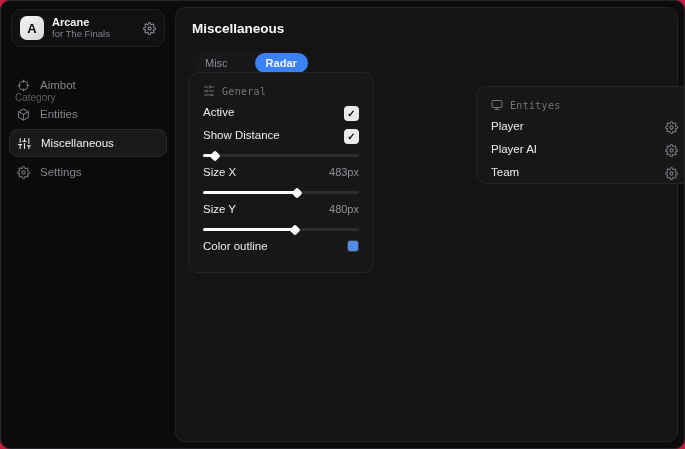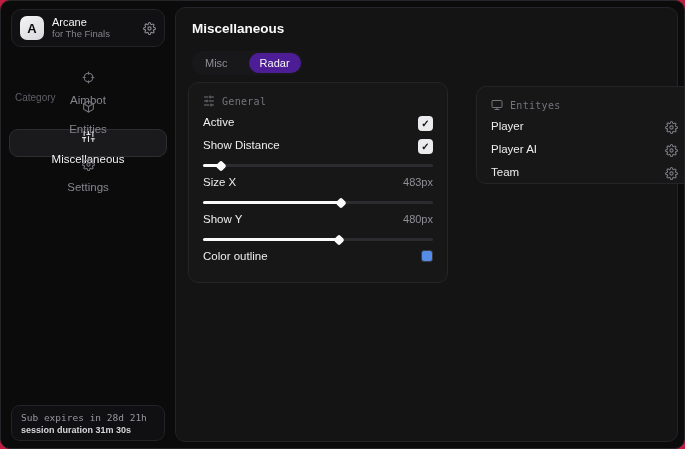--- a/index.html
+++ b/index.html
@@ -6,46 +6,46 @@
   html,body { width:685px; height:449px; overflow:hidden; }
   body { background:#bf1e40; font-family:"Liberation Sans", sans-serif; -webkit-font-smoothing:antialiased; }
 
   .window { position:absolute; inset:0; background:#0b0b0c; border:1px solid #26262a; border-radius:10px; overflow:hidden; }
 
   
   .sidebar { position:absolute; left:0; top:0; bottom:0; width:174px; }
   .brand-card { position:absolute; left:10px; top:8px; width:154px; height:38px; border:1px solid #232327; border-radius:10px; background:#111113; display:flex; align-items:center; padding:0 8px; gap:8px; }
   .logo { width:24px; height:24px; border-radius:7px; background:linear-gradient(145deg,#f4f4f5,#d8d8dc); color:#0c0c0d; font-weight:bold; font-size:13px; display:flex; align-items:center; justify-content:center; flex:0 0 auto; }
   .brand-text { flex:1; min-width:0; line-height:1.15; }
-  .brand-title { color:#f4f4f5; font-size:11px; font-weight:normal; }
+  .brand-title { color:#f4f4f5; font-size:11px; font-weight:bold; }
   .brand-sub { color:#84848c; font-size:9.5px; }
   .brand-gear { color:#8e8e96; flex:0 0 auto; display:flex; }
 
   .category-label { position:absolute; left:14px; top:54px; color:#5f5f66; font-size:10px;margin-top:37px; }
 
   .nav { position:absolute; left:8px; right:8px; top:70px; }
-  .nav-item { height:28px; display:flex; align-items:center; gap:10px; padding:0 8px; border-radius:9px; color:#85858d; font-size:11.5px; font-weight:500; cursor:default;flex-direction:column; }
+  .nav-item { height:28px; display:flex; align-items:center; gap:10px; padding:0 8px; border-radius:9px; color:#85858d; font-size:11.5px; font-weight:500; cursor:default; }
   .nav-item .nav-icon { display:flex; color:#74747c; }
   .nav-item.active { background:#1a1a1d; border:1px solid #2d2d31; color:#f2f2f4; }
   .nav-item.active .nav-icon { color:#e5e5e8; }
   .nav-item + .nav-item { margin-top:1px; }
 
   .footer-card { position:absolute; left:10px; bottom:7px; width:154px; height:36px; border:1px solid #232327; border-radius:9px; background:#101012; padding:5px 9px; display:flex; flex-direction:column; justify-content:center; gap:2px; }
   .footer-line1 { font-family:"DejaVu Sans Mono", monospace; font-size:9.5px; color:#96969e; white-space:nowrap; }
   .footer-line2 { font-size:9px; color:#d6d6da; font-weight:600; white-space:nowrap; }
 
   
   .main { position:absolute; left:174px; top:6px; right:6px; bottom:6px; background:#141415; border:1px solid #242428; border-radius:10px; }
   .page-title { position:absolute; left:16px; top:13px; color:#fafafa; font-size:13.5px; font-weight:bold; }
-  .tabbar { position:absolute; left:16px; top:43px; display:flex; align-items:center; background:#18181a; border-radius:999px; padding:2px; gap:10px; }
+  .tabbar { position:absolute; left:16px; top:43px; display:flex; align-items:center; background:#18181a; border-radius:999px; padding:2px; gap:16px; }
   .tab { font-size:11px; padding:4px 11px; border-radius:999px; color:#8e8e96; cursor:default; }
-  .tab.active { background:#4c1d95; color:#f4f4f5; font-weight:400; }
+  .tab.active { background:#3b82f6; color:#f4f4f5; font-weight:700; }
 
   .card { position:absolute; background:#171718; border:1px solid #252529; border-radius:10px; padding:10px 14px; }
-  .card-general { left:12px; top:74px; width:260px; height:201px; }
+  .card-general { left:12px; top:64px; width:186px; height:201px; }
   .card-entities { left:260px; top:78px; width:240px; height:98px;margin-left:40px; }
   .card-header { display:flex; align-items:center; gap:7px; color:#74747c; font-family:"DejaVu Sans Mono", monospace; font-size:10px; letter-spacing:.3px; margin:2px 0 9px; }
   .card-header .hdr-icon { display:flex; color:#74747c; }
 
   .row { display:flex; align-items:flex-start; justify-content:space-between; height:20px; margin-bottom:3px; }
   .row-label { color:#ededef; font-size:11.5px; font-weight:500; }
   .row-value { color:#8f8f97; font-size:11px; }
   .row-right { display:flex; align-items:center; gap:8px; }
 
   .checkbox { width:15px; height:15px; border-radius:4px; background:#ebebed; color:#0d0d0e; font-size:10px; font-weight:bold; display:flex; align-items:center; justify-content:center; line-height:1; cursor:default; }
@@ -126,24 +126,20 @@
         <span class="nav-icon">
           <svg width="13" height="13" viewBox="0 0 24 24" fill="none" stroke="currentColor" stroke-width="2" stroke-linecap="round" stroke-linejoin="round">
               <circle cx="12" cy="12" r="3"></circle>
               <path d="M19.4 15a1.65 1.65 0 0 0 .33 1.82l.06.06a2 2 0 1 1-2.83 2.83l-.06-.06a1.65 1.65 0 0 0-1.82-.33 1.65 1.65 0 0 0-1 1.51V21a2 2 0 1 1-4 0v-.09A1.65 1.65 0 0 0 9 19.4a1.65 1.65 0 0 0-1.82.33l-.06.06a2 2 0 1 1-2.83-2.83l.06-.06a1.65 1.65 0 0 0 .33-1.82 1.65 1.65 0 0 0-1.51-1H3a2 2 0 1 1 0-4h.09A1.65 1.65 0 0 0 4.6 9a1.65 1.65 0 0 0-.33-1.82l-.06-.06a2 2 0 1 1 2.83-2.83l.06.06a1.65 1.65 0 0 0 1.82.33H9a1.65 1.65 0 0 0 1-1.51V3a2 2 0 1 1 4 0v.09a1.65 1.65 0 0 0 1 1.51 1.65 1.65 0 0 0 1.82-.33l.06-.06a2 2 0 1 1 2.83 2.83l-.06.06a1.65 1.65 0 0 0-.33 1.82V9a1.65 1.65 0 0 0 1.51 1H21a2 2 0 1 1 0 4h-.09a1.65 1.65 0 0 0-1.51 1z"></path>
             </svg>
         </span>
         <span>Settings</span>
       </div>
     </div>
 
-    <div class="footer-card">
-      <div class="footer-line1">Sub expires in 28d 21h</div>
-      <div class="footer-line2">session duration 31m 30s</div>
-    </div>
   </div>
 
   <div class="main">
     <div class="page-title">Miscellaneous</div>
 
     <div class="tabbar">
       <div class="tab">Misc</div>
       <div class="tab active">Radar</div>
     </div>
 
@@ -187,21 +183,21 @@
       <div class="row" style="margin-bottom:0; margin-top:6px">
         <span class="row-label">Size X</span>
         <span class="row-value">483px</span>
       </div>
       <div class="slider">
         <div class="slider-fill" style="width: 60%;"></div>
         <div class="slider-thumb" style="left: 60%;"></div>
       </div>
 
       <div class="row" style="margin-bottom:0; margin-top:6px">
-        <span class="row-label">Show Y</span>
+        <span class="row-label">Size Y</span>
         <span class="row-value">480px</span>
       </div>
       <div class="slider">
         <div class="slider-fill" style="width: 59%;"></div>
         <div class="slider-thumb" style="left: 59%;"></div>
       </div>
 
       <div class="row">
         <span class="row-label">Color outline</span>
         <span class="swatch" style="background: rgb(84, 140, 232);"></span>

